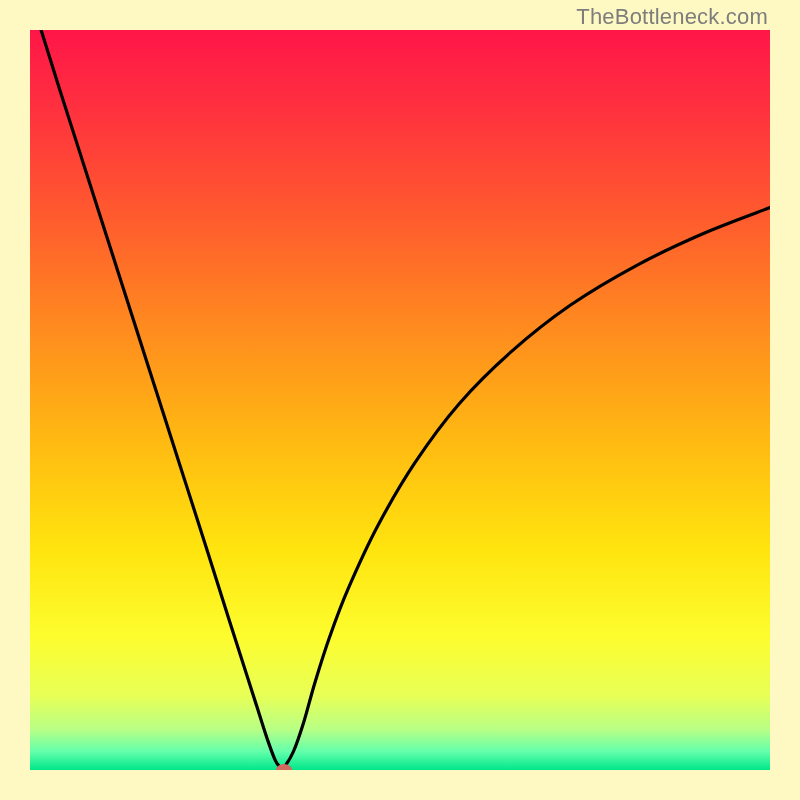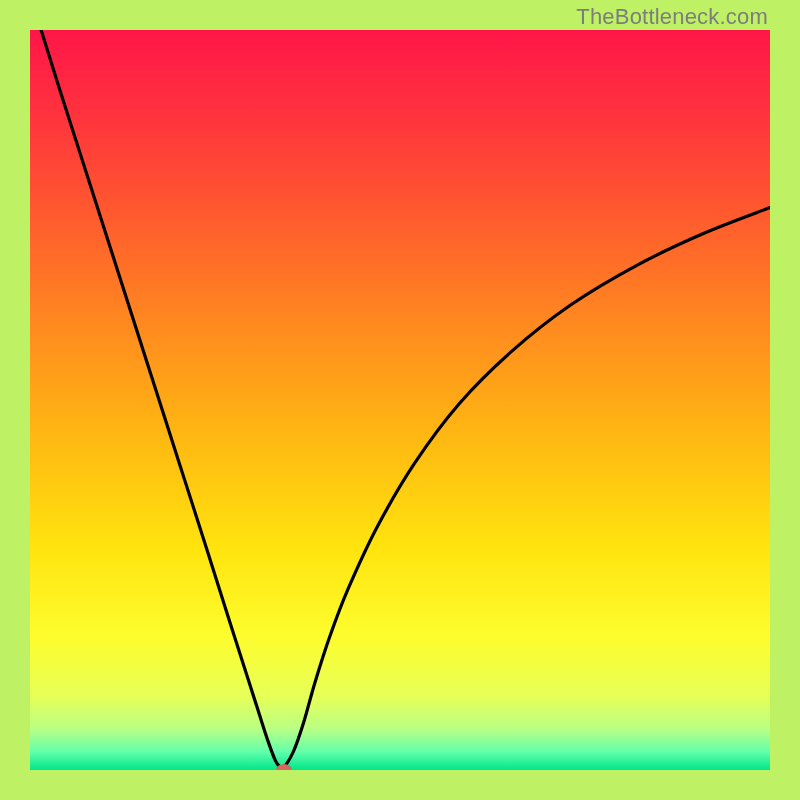--- a/index.html
+++ b/index.html
@@ -8,21 +8,21 @@
     width: 800px;
     height: 800px;
     overflow: hidden;
     background: #000;
     font-family: Arial, Helvetica, sans-serif;
   }
   .frame {
     position: relative;
     width: 800px;
     height: 800px;
-    background: #bef264;
+    background: #fef9c3;
   }
   .plot-area {
     position: absolute;
     left: 30px;
     top: 30px;
     width: 740px;
     height: 740px;
     overflow: hidden;
   }
   .gradient-bg {

